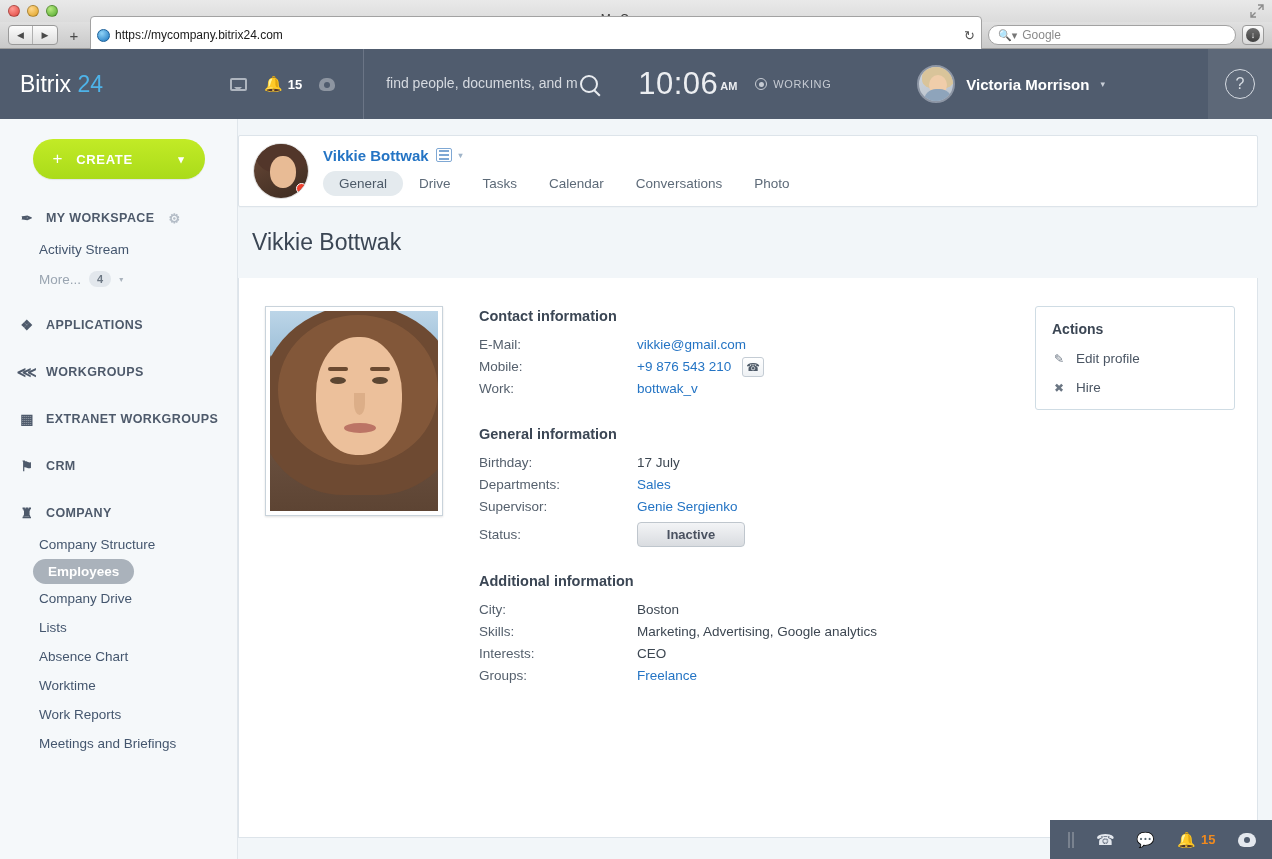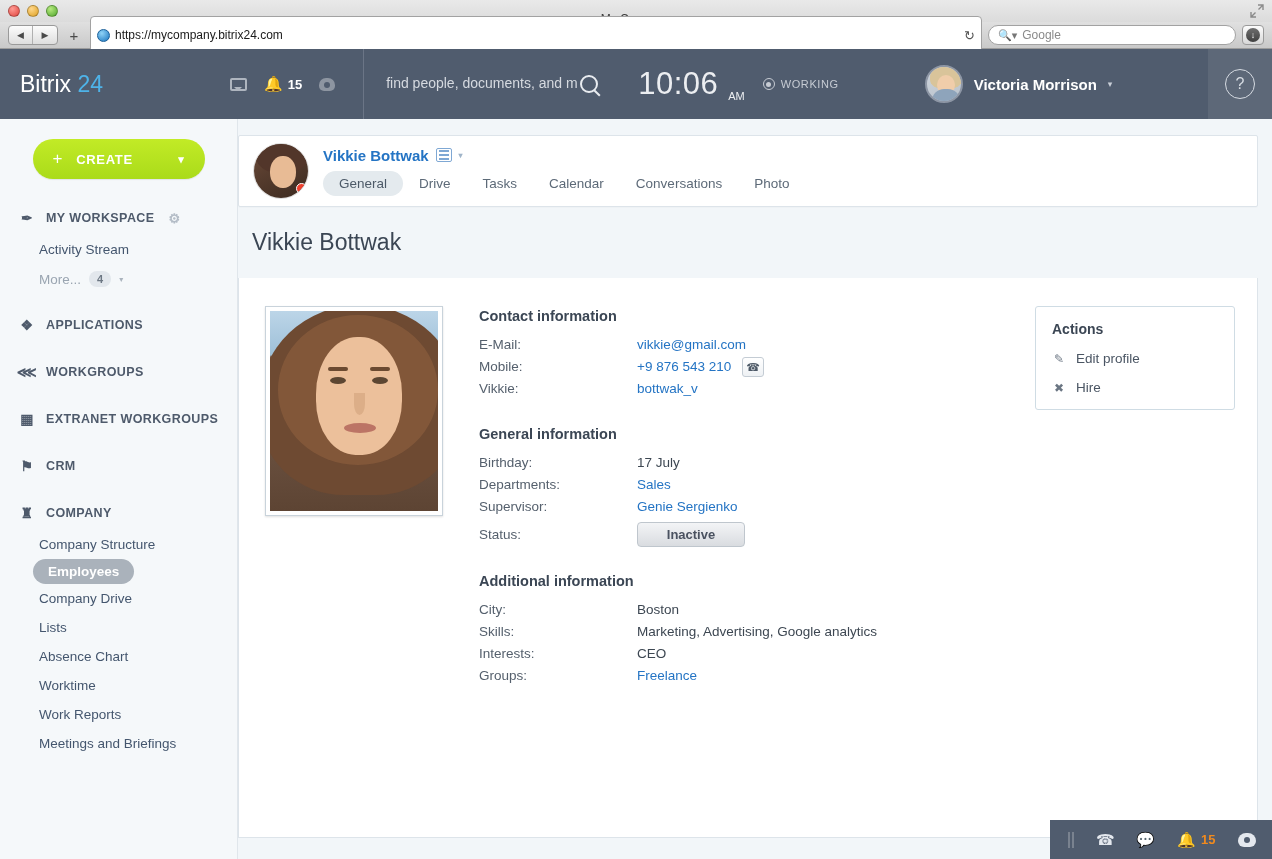--- a/index.html
+++ b/index.html
@@ -69,23 +69,23 @@
   .bell-count { font-size: 13px; color: #ffffff; font-weight: bold; }
   .ic-cloud { width: 16px; height: 13px; border-radius: 7px 7px 5px 5px; background: #8d95a1; position: relative; }
   .ic-cloud:after { content:""; position:absolute; left:5px; top:4px; width:6px; height:6px; border-radius:50%; background:#505c6e; }
 
   .hdr-sep { width: 1px; height: 70px; background: #6b7586; margin: 0 0 0 28px; }
   .hdr-search { width: 248px; display: flex; justify-content: space-between; padding: 0 14px 0 22px; }
   .hdr-search .ph { font-size: 14px; color: #d6dae0; white-space: nowrap; overflow: hidden; width: 196px; }
   .mag-big { width: 18px; height: 18px; border: 2px solid #e9ecf0; border-radius: 50%; position: relative; }
   .mag-big:after { content:""; position:absolute; width:2px; height:8px; background:#e9ecf0; transform: rotate(-45deg); right:-2px; bottom:-6px; }
 
-  .clock { margin-left: 26px; display: flex; align-items: flex-end; color: #eceef1; }
+  .clock { margin-left: 26px; display: flex; align-items: center; color: #eceef1; }
   .clock .t { font-size: 31px; font-weight: 300; letter-spacing: .5px; }
-  .clock .ampm { font-size: 11px; margin-top: 4px; margin-left: 10px; }
+  .clock .ampm { font-size: 11px; margin-top: 4px; margin-left: 2px; font-weight: bold; }
   .working { margin-left: 18px; display: flex; align-items: center; gap: 6px; color: #c6cbd3; font-size: 11px; letter-spacing: .6px; }
   .work-dot { width: 12px; height: 12px; border-radius: 50%; border: 1.5px solid #c6cbd3; display:flex; align-items:center; justify-content:center; }
   .work-dot i { width: 5px; height: 5px; background:#c6cbd3; border-radius:50%; display:block; }
 
   .user-area { margin-left: 86px; display: flex; align-items: center; gap: 11px; }
   .avatar-sm { width: 38px; height: 38px; border-radius: 50%; overflow: hidden; border: 2px solid #8d96a5;
     background: linear-gradient(160deg,#cfd6de 0%, #b8c1cb 100%); position: relative; }
   .avatar-sm .hair { position:absolute; top:-2px; left:3px; width:32px; height:24px; border-radius:50% 50% 40% 40%; background:#d9c49a; }
   .avatar-sm .face { position:absolute; top:8px; left:10px; width:18px; height:20px; border-radius:50%; background:#f0cdaa; }
   .avatar-sm .body { position:absolute; bottom:0; left:5px; width:28px; height:12px; border-radius:12px 12px 0 0; background:#8ea4bb; }
@@ -384,21 +384,21 @@
           <span class="val"><a class="lnk" href="#">vikkie@gmail.com</a></span>
         </div>
         <div class="row">
           <span class="lbl">Mobile:</span>
           <span class="val">
             <a class="lnk" href="#">+9 876 543 210</a>
             <span class="phone-btn">☎</span>
           </span>
         </div>
         <div class="row">
-          <span class="lbl">Vikkie:</span>
+          <span class="lbl">Work:</span>
           <span class="val"><a class="lnk" href="#">bottwak_v</a></span>
         </div>
 
         <div class="gap"></div>
 
         <div class="sec-head">General information</div>
         <div class="row">
           <span class="lbl">Birthday:</span>
           <span class="val">17 July</span>
         </div>

